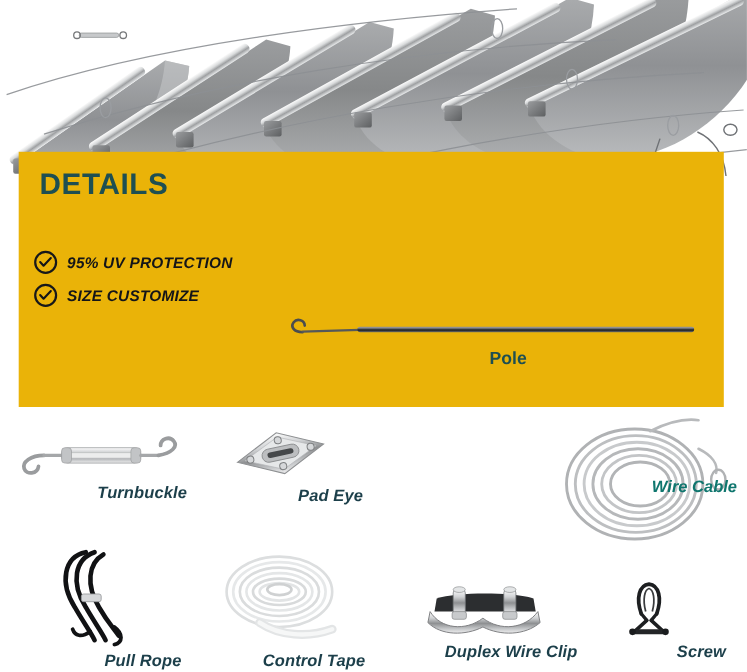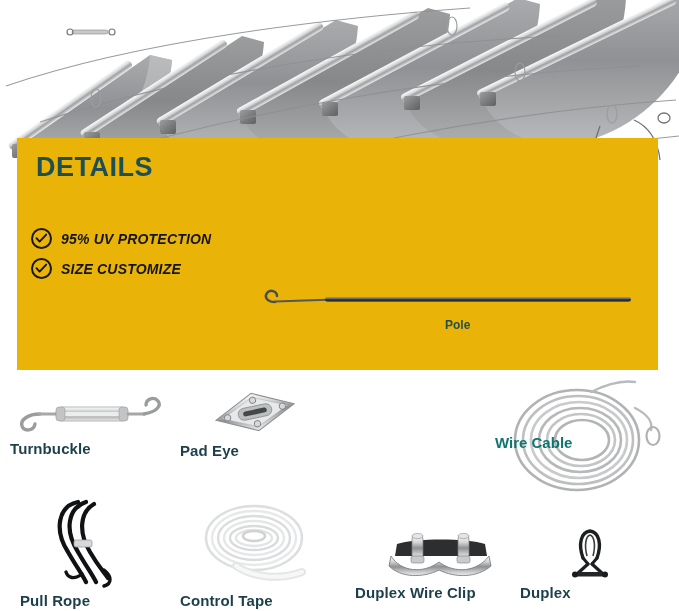--- a/index.html
+++ b/index.html
@@ -45,26 +45,26 @@
   .feature-text{
     font-size:14px;font-weight:bold;font-style:italic;
     color:#141518;letter-spacing:.2px;white-space:nowrap;
   }
 
   
   .pole-wrap{position:absolute;left:255px;top:288px;width:380px;height:62px;}
   .pole-wrap svg{position:absolute;left:0;top:0;}
   .pole-label{
     position:absolute;left:190px;top:30px;
-    font-size:12px;font-weight:bold;color:#1e4f52;
+    font-size:16px;font-weight:bold;color:#1e4f52;
     white-space:nowrap;
   }
 
   
-  .acc{position:absolute;text-align:left;}
+  .acc{position:absolute;text-align:right;font-style:italic;}
   .acc .art{position:relative;margin:0 auto;}
   .acc .art svg{display:block;margin:0 auto;}
   .acc-label{
     font-size:15px;font-weight:bold;color:#1c3f4a;
     white-space:nowrap;letter-spacing:.1px;
   }
 
   
   .acc-turnbuckle{left:10px;top:392px;width:160px;}
   .acc-padeye    {left:180px;top:388px;width:150px;}
@@ -368,16 +368,16 @@
 
           <path d="M-7,30 L-2,36 M7,30 L2,36" stroke="#1d1f21" stroke-width="3" stroke-linecap="round"></path>
 
           <path d="M-2,36 L-13,46 M2,36 L13,46" stroke="#1d1f21" stroke-width="3.2" stroke-linecap="round"></path>
           <rect x="-17" y="44" width="34" height="4.6" rx="2.3" fill="#232527"></rect>
           <circle cx="-15" cy="46.4" r="3" fill="#1a1c1e"></circle>
           <circle cx="15" cy="46.4" r="3" fill="#1a1c1e"></circle>
         </g>
       </svg>
     </div>
-    <div class="acc-label r1">Duplex</div>
+    <div class="acc-label r1">Screw</div>
   </div>
 
 </div>
 
 </body></html>

